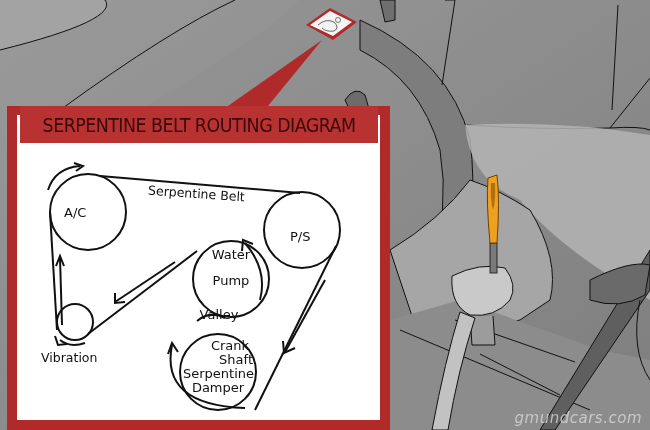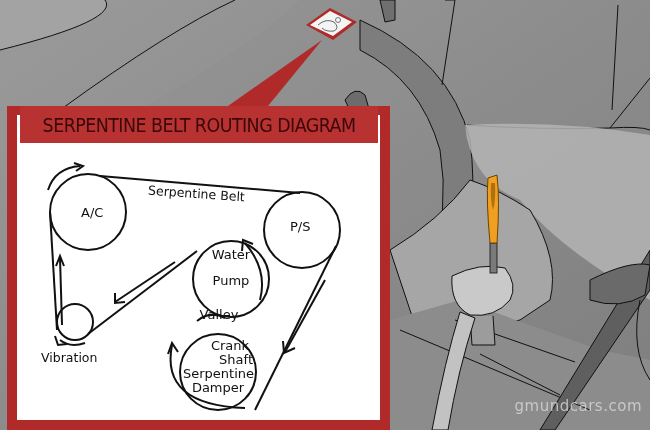--- a/index.html
+++ b/index.html
@@ -26,22 +26,22 @@
       font-family: "DejaVu Sans", sans-serif;
       font-size: 19px; color: #3a0808; letter-spacing: -0.6px;
       white-space: nowrap; transform: scaleX(0.92);
     }
     .diagram { position: absolute; left: 0; top: 0; width: 650px; height: 430px; }
     .lbl {
       position: absolute; font-family: "DejaVu Sans", sans-serif; color: #111;
       text-align: center; line-height: 15px; font-size: 13px; white-space: nowrap;
     }
     .watermark {
-      position: absolute; right: 8px; bottom: 15px;
-      font-family: "DejaVu Sans", sans-serif; 
+      position: absolute; right: 8px; bottom: 3px;
+      font-family: "DejaVu Sans", sans-serif; font-style: italic;
       font-size: 15px; color: rgba(215,215,215,0.8); letter-spacing: 0.5px; margin-left: 48px;
     }
   </style>
 </head>
 <body>
 
 <div class="scene">
   <svg width="650" height="430" viewBox="0 0 650 430">
     <defs>
       <linearGradient id="g1" x1="0" y1="0" x2="1" y2="1">
@@ -132,22 +132,22 @@
     <path d="M260 300 Q268 270 245 243"></path>
     <path d="M242 251 L243 240 L253 244"></path>
     <path d="M325 280 L285 352"></path>
     <path d="M283 341 L284 353 L295 348"></path>
     <path d="M172 345 Q160 405 245 408"></path>
     <path d="M168 354 L172 343 L178 352"></path>
   </g>
 </svg>
 
 <div class="lbl" style="left:148px; top:186px; font-size:12.5px; transform: rotate(4deg);">Serpentine Belt</div>
-<div class="lbl" style="left:81px; top:205px;">A/C</div>
-<div class="lbl" style="left:290px; top:219px;text-align:center;">P/S</div>
+<div class="lbl" style="left:64px; top:205px;">A/C</div>
+<div class="lbl" style="left:290px; top:229px;text-align:center;">P/S</div>
 <div class="lbl" style="left:201px; top:247px; width:60px;">Water</div>
 <div class="lbl" style="left:201px; top:273px; width:60px;">Pump</div>
 <div class="lbl" style="left:189px; top:287px; width:60px;margin-top:20px;">Valley</div>
 <div class="lbl" style="left:41px; top:350px; font-size:12.5px;">Vibration</div>
 <div class="lbl" style="left:195px; top:338px; width:70px;">Crank</div>
 <div class="lbl" style="left:183px; top:352px; width:70px;text-align:right;">Shaft</div>
 <div class="lbl" style="left:183px; top:366px; width:70px;">Serpentine</div>
 <div class="lbl" style="left:183px; top:380px; width:70px;">Damper</div>
 
 <div class="watermark">gmundcars.com</div>

